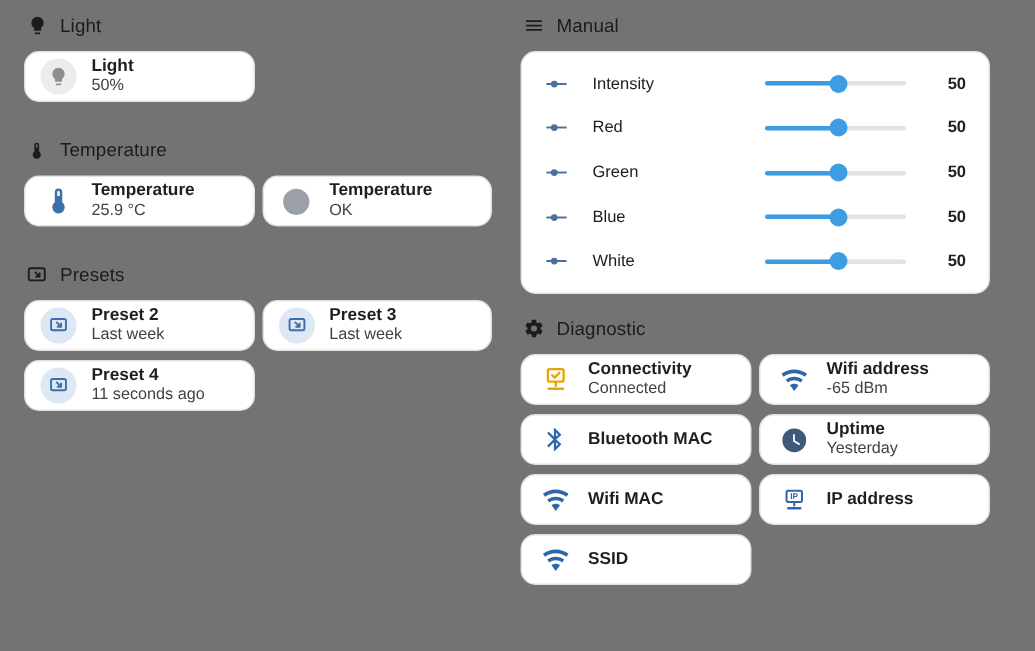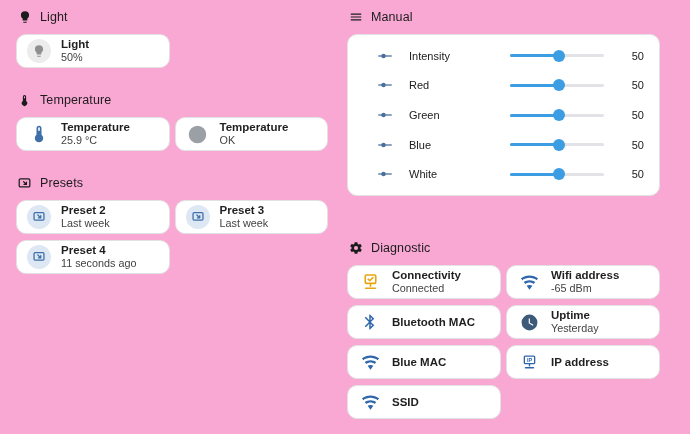--- a/index.html
+++ b/index.html
@@ -1,18 +1,18 @@
 <!DOCTYPE html>
 <html><head>
 <meta charset="utf-8">
 <style>
   * { margin:0; padding:0; box-sizing:border-box; }
   html,body { background:#fafafa; }
   body { font-family:"Liberation Sans", sans-serif; }
-  .page { position:relative; width:690px; height:434px; background:#f9a8d4; display:flex; padding:9px 30px 0 16px; gap:19px; overflow:hidden; }
+  .page { position:relative; width:690px; height:434px; background:#737373; display:flex; padding:9px 30px 0 16px; gap:19px; overflow:hidden; }
   .col-left { width:312px; flex:0 0 312px; }
   .col-right { width:313px; flex:0 0 313px; }
 
   .section-header { display:flex; align-items:center; gap:8px; margin:0 0 9px 1px; height:16px; }
   .section-header .sh-icon { width:15px; height:15px; display:flex; align-items:center; justify-content:center; color:#1c1c1c; }
   .section-header .sh-title { font-size:12.5px; font-weight:500; color:#1c1c1c; letter-spacing:.1px; }
   .mt-sec { margin-top:24px; }
 
   .grid2 { display:grid; grid-template-columns:1fr 1fr; gap:6px 5px; }
   .card { background:#fff; border:1px solid #e2e2e2; border-radius:10px; height:34px; display:flex; align-items:center; padding:0 10px; gap:10px; cursor:pointer; }
@@ -20,29 +20,29 @@
   .card .title { font-size:11.5px; font-weight:700; color:#1f1f1f; white-space:nowrap; }
   .card .subtitle { font-size:10.8px; color:#424242; white-space:nowrap; }
   .card .subtitle:empty { display:none; }
 
   .badge { width:24px; height:24px; border-radius:50%; display:flex; align-items:center; justify-content:center; flex:0 0 24px; }
   .badge.gray { background:#ececec; color:#8f8f8f; }
   .badge.blue { background:#dde8f4; color:#3e6fa9; }
   .plain-ic { width:24px; flex:0 0 24px; display:flex; align-items:center; justify-content:center; }
 
   
-  .manual-card { background:#fff; border:1px solid #e2e2e2; border-radius:10px; height:162px; padding:6px 15px 6px 28px; display:flex; flex-direction:column; justify-content:center; }
+  .manual-card { background:#fff; border:1px solid #e2e2e2; border-radius:10px; height:162px; padding:6px 15px 6px 14px; display:flex; flex-direction:column; justify-content:center; }
   .srow { display:flex; align-items:center; height:30px; }
   .srow .tune { width:20px; flex:0 0 20px; color:#4a6f9d; display:flex; align-items:center; margin-right:13px; }
   .srow .slabel { flex:1; font-size:11px; color:#202020; }
   .slider { position:relative; width:94px; height:14px; flex:0 0 94px; cursor:pointer; }
   .slider .track { position:absolute; left:0; right:0; top:5.5px; height:3px; border-radius:2px; background:#e2e2e7; }
   .slider .fill { position:absolute; left:0; top:0; bottom:0; width:52%; border-radius:2px; background:#3d9de3; }
   .slider .thumb { position:absolute; top:1px; left:calc(52% - 6px); width:12px; height:12px; border-radius:50%; background:#3d9de3; }
-  .srow .svalue { width:32px; text-align:right; font-size:11px; color:#202020; margin-left:8px; }
+  .srow .svalue { width:32px; text-align:right; font-size:11px; color:#202020; margin-left:8px;font-weight:bold; }
 
   svg { display:block; }
 </style>
 </head>
 <body>
 
 <div class="page">
 
   <div class="col-left">
 
@@ -241,21 +241,21 @@
         <div class="slider">
             <div class="track">
               <div class="fill"></div>
             </div>
             <div class="thumb"></div>
           </div>
         <span class="svalue">50</span>
       </div>
     </div>
 
-    <div class="section-header" style="margin-top:44px;">
+    <div class="section-header" style="margin-top:15px;">
       <span class="sh-icon">
         <svg width="14" height="14" viewBox="0 0 24 24" fill="#1c1c1c">
             <path d="M12,15.5A3.5,3.5 0 0,1 8.5,12A3.5,3.5 0 0,1 12,8.5A3.5,3.5 0 0,1 15.5,12A3.5,3.5 0 0,1 12,15.5M19.43,12.97C19.47,12.65 19.5,12.33 19.5,12C19.5,11.67 19.47,11.34 19.43,11L21.54,9.37C21.73,9.22 21.78,8.95 21.66,8.73L19.66,5.27C19.54,5.05 19.27,4.96 19.05,5.05L16.56,6.05C16.04,5.66 15.5,5.32 14.87,5.07L14.5,2.42C14.46,2.18 14.25,2 14,2H10C9.75,2 9.54,2.18 9.5,2.42L9.13,5.07C8.5,5.32 7.96,5.66 7.44,6.05L4.95,5.05C4.73,4.96 4.46,5.05 4.34,5.27L2.34,8.73C2.21,8.95 2.27,9.22 2.46,9.37L4.57,11C4.53,11.34 4.5,11.67 4.5,12C4.5,12.33 4.53,12.65 4.57,12.97L2.46,14.63C2.27,14.78 2.21,15.05 2.34,15.27L4.34,18.73C4.46,18.95 4.73,19.03 4.95,18.95L7.44,17.94C7.96,18.34 8.5,18.68 9.13,18.93L9.5,21.58C9.54,21.82 9.75,22 10,22H14C14.25,22 14.46,21.82 14.5,21.58L14.87,18.93C15.5,18.67 16.04,18.34 16.56,17.94L19.05,18.95C19.27,19.03 19.54,18.95 19.66,18.73L21.66,15.27C21.78,15.05 21.73,14.78 21.54,14.63L19.43,12.97Z"></path>
           </svg>
       </span>
       <span class="sh-title">Diagnostic</span>
     </div>
     <div class="grid2">
       <div class="card">
         <span class="plain-ic">
@@ -304,21 +304,21 @@
           <span class="subtitle">Yesterday</span>
         </span>
       </div>
       <div class="card">
         <span class="plain-ic" style="color:#2e66ab;">
           <svg width="19" height="19" viewBox="0 0 24 24" fill="currentColor">
               <path d="M12,21L15.6,16.2C14.6,15.45 13.35,15 12,15C10.65,15 9.4,15.45 8.4,16.2L12,21M12,3C7.95,3 4.21,4.34 1.2,6.6L3,9C5.5,7.12 8.62,6 12,6C15.38,6 18.5,7.12 21,9L22.8,6.6C19.79,4.34 16.05,3 12,3M12,9C9.3,9 6.81,9.89 4.8,11.4L6.6,13.8C8.1,12.67 9.97,12 12,12C14.03,12 15.9,12.67 17.4,13.8L19.2,11.4C17.19,9.89 14.7,9 12,9Z"></path>
             </svg>
         </span>
         <span class="txt">
-          <span class="title">Blue MAC</span>
+          <span class="title">Wifi MAC</span>
 
         </span>
       </div>
       <div class="card">
         <span class="plain-ic">
           <svg width="19" height="19" viewBox="0 0 24 24">
               <rect x="5.5" y="4" width="13" height="9.5" rx="1.2" fill="none" stroke="#2e66ab" stroke-width="1.7"></rect>
               <text x="12" y="11" text-anchor="middle" font-family="Liberation Sans, sans-serif" font-size="7" font-weight="bold" fill="#2e66ab">IP</text>
               <line x1="12" y1="13.5" x2="12" y2="17" stroke="#2e66ab" stroke-width="1.7"></line>
               <line x1="7" y1="18.7" x2="17" y2="18.7" stroke="#2e66ab" stroke-width="2" stroke-linecap="round"></line>

